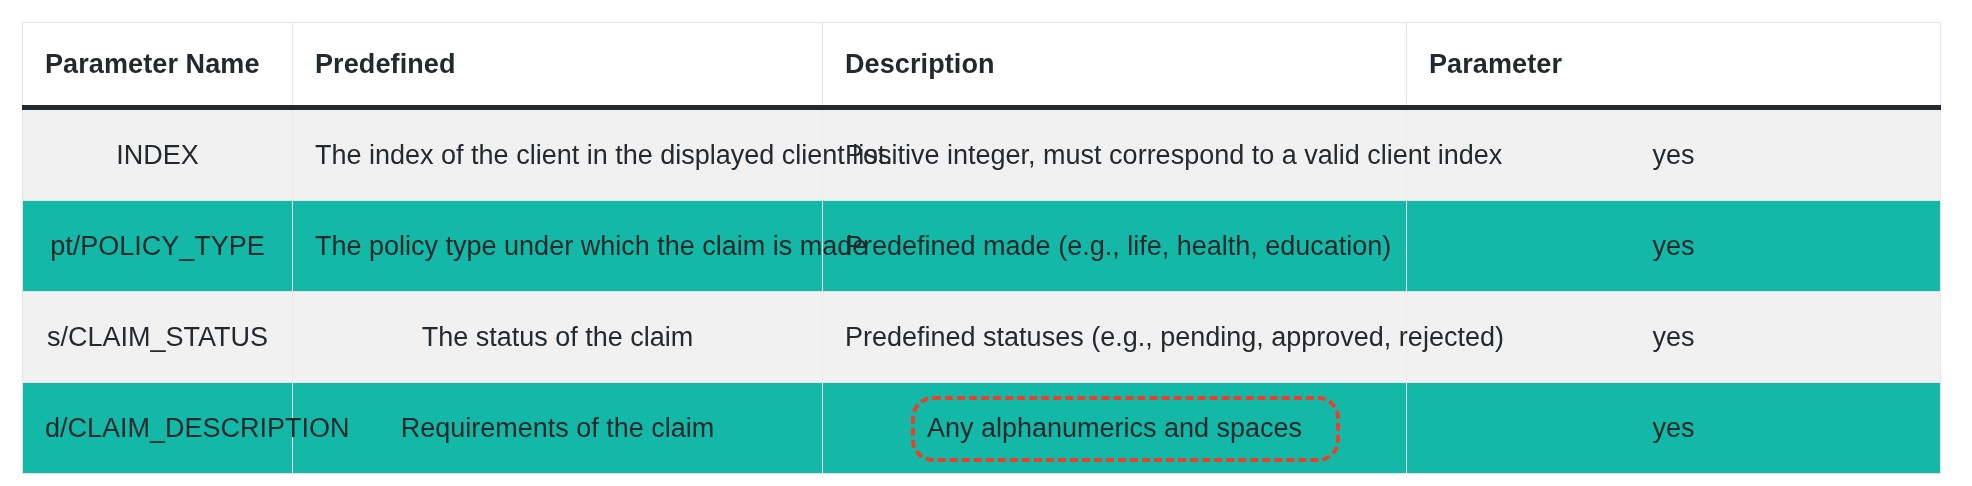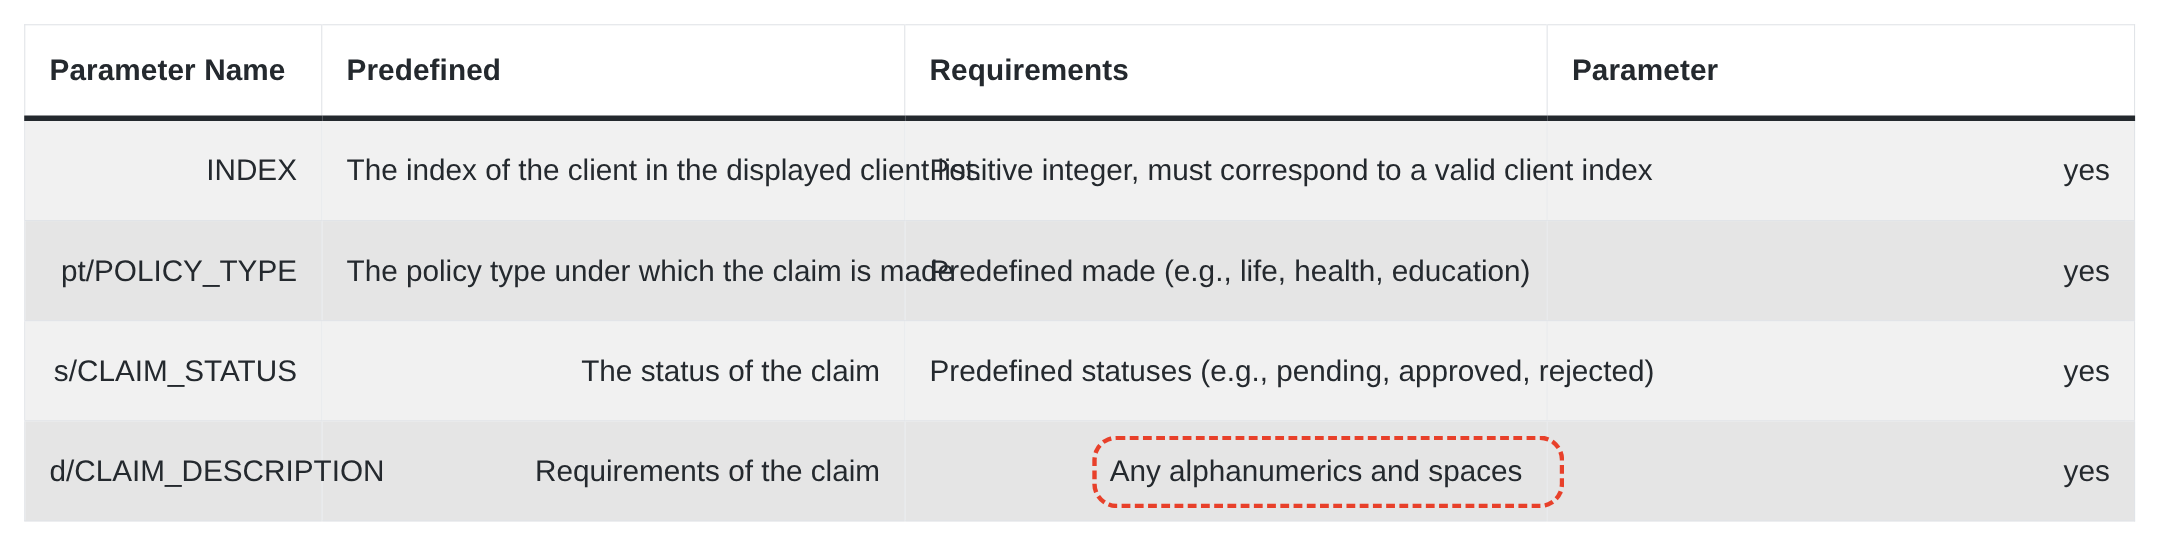--- a/index.html
+++ b/index.html
@@ -53,36 +53,36 @@
     vertical-align: middle;
     background: #ffffff;
     border-right: 1px solid #e1e4e8;
     border-bottom: 5px solid #24292e;
     letter-spacing: 0.1px;
     white-space: nowrap;
   }
   thead th:last-child { border-right: none; }
 
   tbody td {
-    text-align: right;
+    text-align: center;
     font-size: 27px;
     color: #24292e;
     padding: 0 22px;
     height: 90px;
     vertical-align: middle;
     border-right: 1px solid #e8eaed;
     border-bottom: 1px solid #e1e4e8;
     white-space: nowrap;
     font-weight: normal;
   }
   tbody td:last-child { border-right: none; }
   tbody tr:last-child td { border-bottom: none; }
 
   tbody tr.alt td { background: #f1f1f1; }
-  tbody tr.plain td { background: #e5e5e5; }
+  tbody tr.plain td { background: #14b8a6; }
 
   
   .annot-wrap {
     position: relative;
     display: inline-block;
   }
   .annot-box {
     position: absolute;
     left: -16px;
     top: -17px;
@@ -107,21 +107,21 @@
       <colgroup>
         <col class="c1">
           <col class="c2">
           <col class="c3">
           <col class="c4">
       </colgroup>
       <thead>
         <tr>
           <th>Parameter Name</th>
           <th>Predefined</th>
-          <th>Requirements</th>
+          <th>Description</th>
           <th>Parameter</th>
         </tr>
       </thead>
       <tbody>
         <tr class="alt">
           <td>INDEX</td>
           <td>The index of the client in the displayed client list.</td>
           <td>Positive integer, must correspond to a valid client index</td>
           <td>yes</td>
         </tr>

